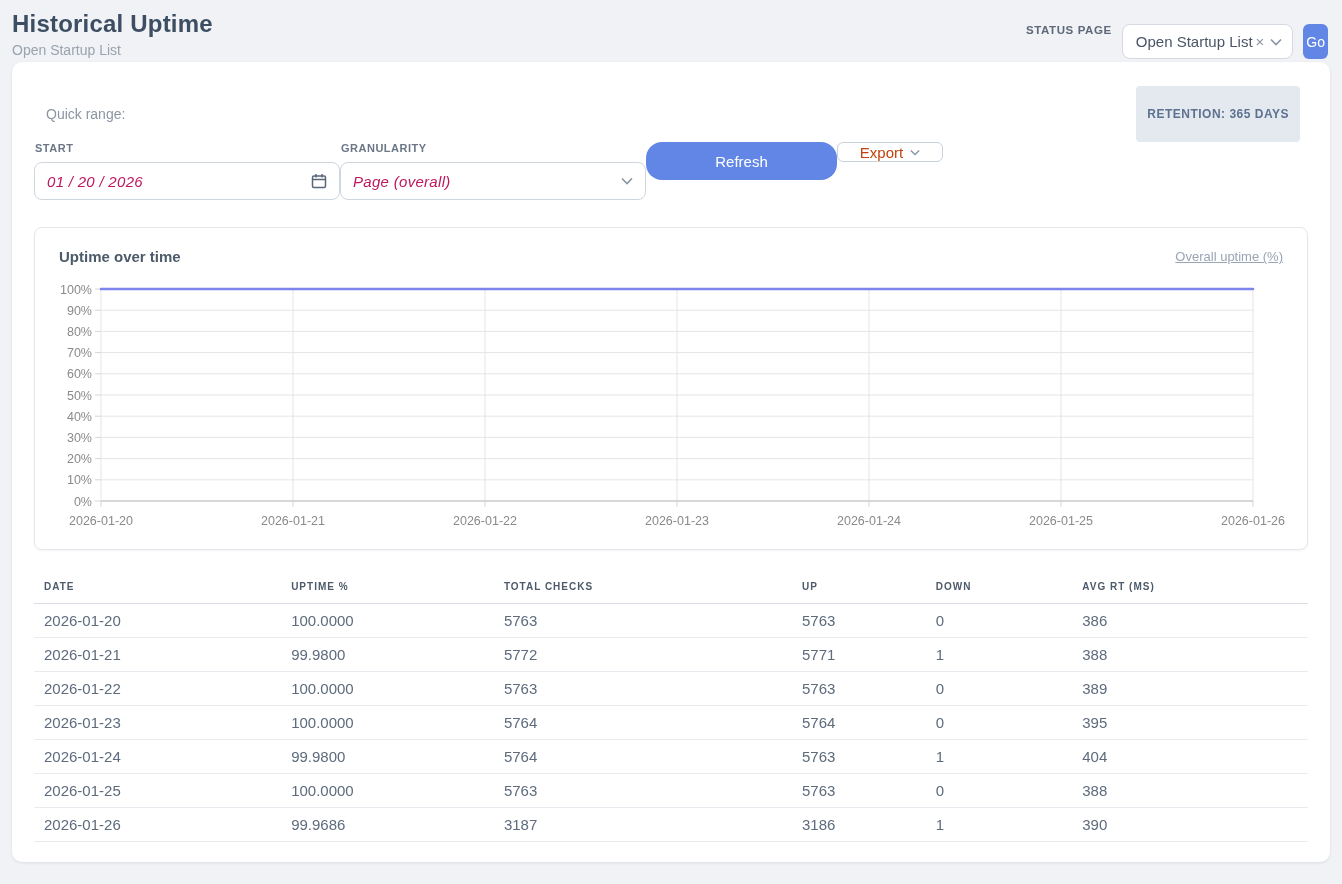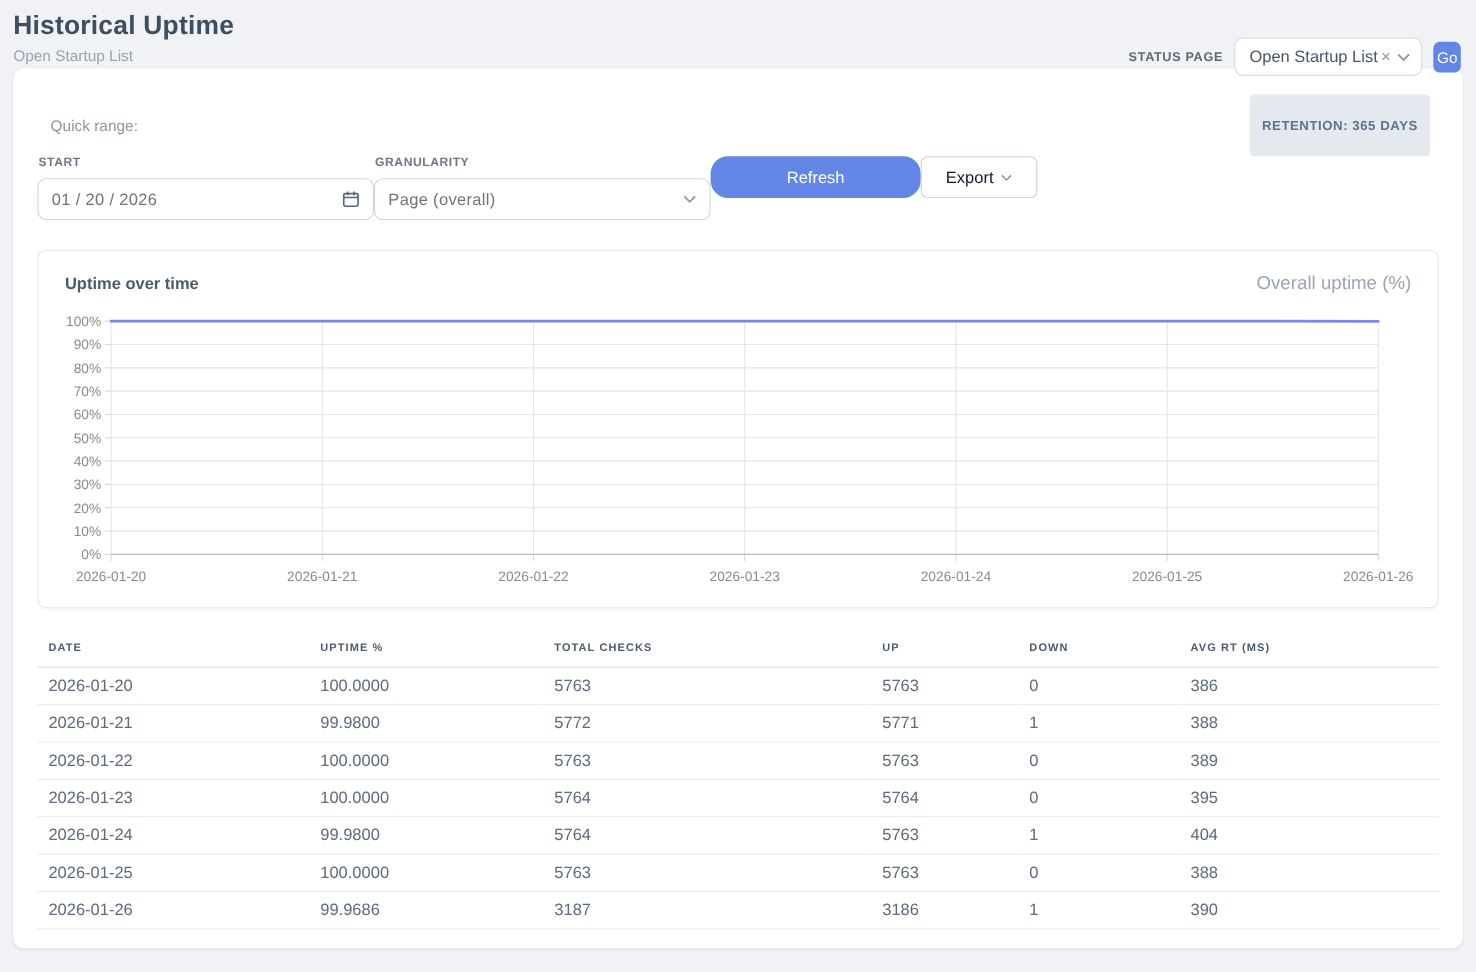--- a/index.html
+++ b/index.html
@@ -10,21 +10,21 @@
     color: #4a5568;
     overflow: hidden;
   }
   
   .topbar {
     display: flex; justify-content: space-between; align-items: flex-start;
     padding: 10px 14px 0 12px; height: 62px;
   }
   .page-title { font-size: 24px; font-weight: 700; color: #3d4e63; letter-spacing: .2px; }
   .page-subtitle { font-size: 14px; color: #9aa3ae; margin-top: 4px; }
-  .sp-controls { display: flex; align-items: center; gap: 10px; margin-top: 24px; }
+  .sp-controls { display: flex; gap: 10px; margin-top: 14px; }
   .sp-label { font-size: 11.5px; font-weight: 600; letter-spacing: .6px; color: #5d6878; }
   .sp-select {
     display: flex; align-items: center; gap: 6px;
     background: #fff; border: 1px solid #d5dae1; border-radius: 8px;
     padding: 8px 10px 8px 13px; cursor: pointer; min-width: 156px;
   }
   .sp-select .sp-value { font-size: 15px; color: #4a5568; white-space: nowrap; }
   .sp-clear { font-size: 15px; color: #8a94a3; line-height: 1; margin-left: -3px; cursor: pointer; }
   .chev { stroke: #8a94a3; stroke-width: 1.6; fill: none; }
   .go-btn {
@@ -56,41 +56,41 @@
   }
   
   .form-row { display: flex; }
   .field { display: flex; flex-direction: column; }
   .field-label { font-size: 11px; font-weight: 600; letter-spacing: .5px; color: #6b7687; margin: 0 0 8px 1px; }
   .input-box {
     display: flex; align-items: center; justify-content: space-between;
     height: 38px; background: #fff; border: 1px solid #d0d6de; border-radius: 8px;
     padding: 0 12px; width: 306px; cursor: pointer;
   }
-  .input-box .val { font-size: 15px; color: #737373; letter-spacing: .3px; }
+  .input-box .val { font-size: 15px; color: #be185d; letter-spacing: .3px; font-style: italic; }
   .cal-icon { stroke: #5a6678; stroke-width: 1.5; fill: none; }
   .refresh-btn {
     background: #6186e5; color: #fff; border: none; border-radius: 16px;
     font-family: inherit; font-size: 15px; height: 38px; width: 191px; cursor: pointer;
   }
   .export-btn {
     display: flex; align-items: center; justify-content: center; gap: 7px;
     background: #fff; border: 1px solid #c9d1da; border-radius: 6px;
-    font-family: inherit; font-size: 15px; color: #0f172a;
-    height: 38px; width: 106px; cursor: pointer;
+    font-family: inherit; font-size: 15px; color: #c2410c;
+    height: 20px; width: 106px; cursor: pointer;
   }
   
   .chart-card {
     border: 1px solid #e3e7ec; border-radius: 8px;
     box-shadow: 0 1px 2px rgba(20,30,50,.05);
     margin-top: 27px; padding: 20px 24px 14px 24px;
   }
   .chart-head { display: flex; justify-content: space-between; align-items: center; margin-bottom: 14px; }
   .chart-title { font-size: 15px; font-weight: 700; color: #4d5a6a; }
-  .chart-legend { font-size: 17px; color: #9aa4b2; }
+  .chart-legend { font-size: 13px; color: #9aa4b2; text-decoration: underline; }
   #chart-svg { display: block; overflow: visible; }
   
   .uptime-table { width: 100%; border-collapse: collapse; table-layout: fixed; margin-top: 23px; }
   .uptime-table th {
     text-align: left; font-size: 10px; font-weight: 700; letter-spacing: 1px;
     color: #4d5a6a; padding: 8px 10px 11px 10px; border-bottom: 1px solid #d9dee4;
   }
   .uptime-table td {
     font-size: 15px; color: #5d6b7d; padding: 8px 10px;
     border-bottom: 1px solid #e8ebef; height: 33px;

